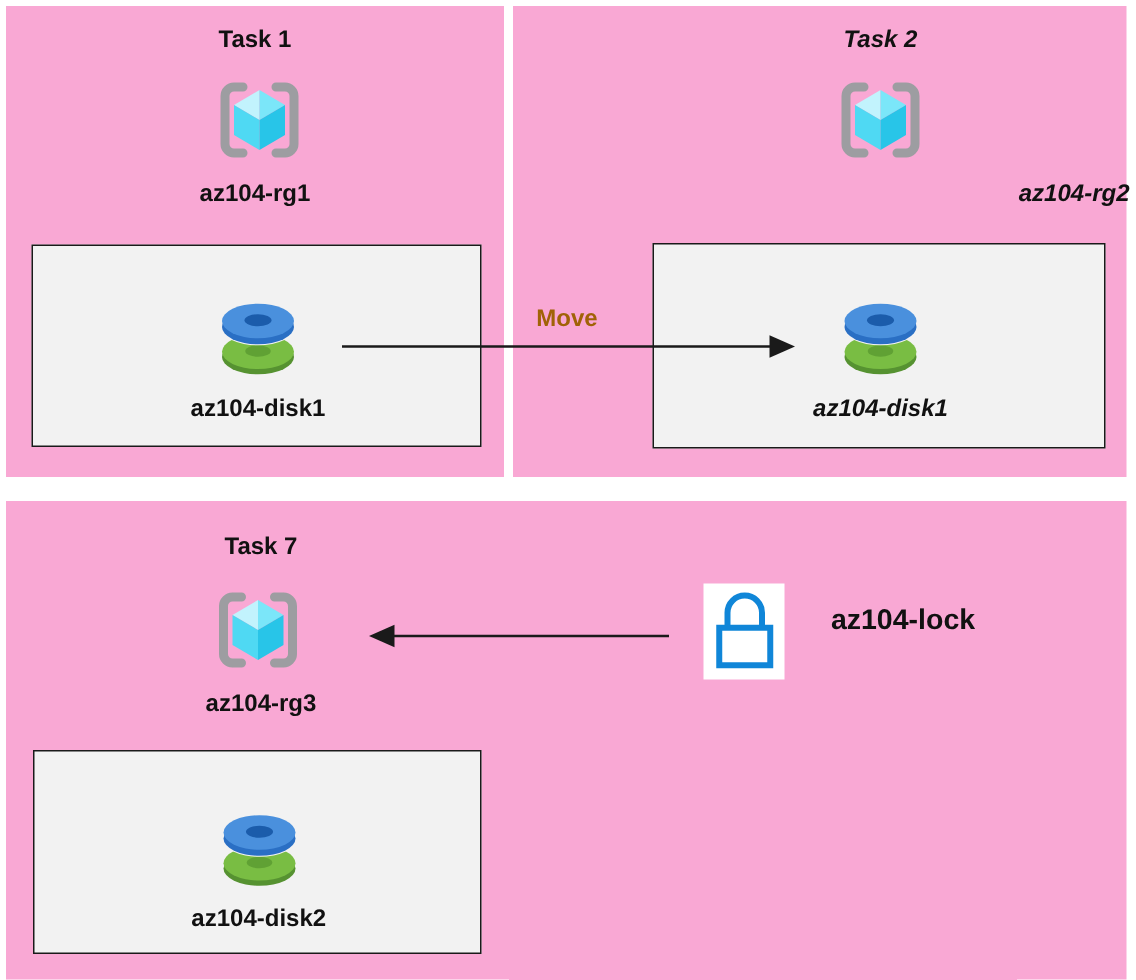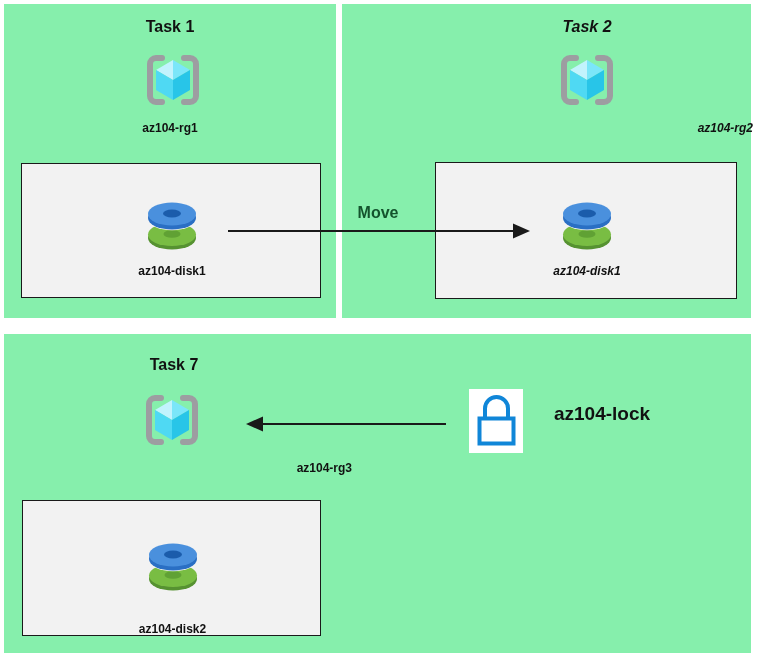--- a/index.html
+++ b/index.html
@@ -6,35 +6,35 @@
   html, body { background: #ffffff; }
   body {
     width: 757px; height: 653px;
     position: relative;
     font-family: "Liberation Sans", "DejaVu Sans", sans-serif;
     color: #111111;
     overflow: hidden;
   }
   .panel {
     position: absolute;
-    background: #86efac;
+    background: #f9a8d4;
   }
   #panel-task1 { left: 4px;   top: 4px;   width: 332px; height: 314px; }
   #panel-task2 { left: 342px; top: 4px;   width: 409px; height: 314px; font-style: italic; }
   #panel-task3 { left: 4px;   top: 334px; width: 747px; height: 319px; }
 
   .task-title {
     position: absolute;
     font-size: 16px; font-weight: 700;
     text-align: center;
     color: #111111;
   }
   .rg-label, .disk-label {
     position: absolute;
-    font-size: 12px; font-weight: 700;
+    font-size: 16px; font-weight: 700;
     text-align: center;
     color: #111111;
   }
   .icon { position: absolute; }
 
   .disk-box {
     position: absolute;
     border: 1.5px solid #1a1a1a;
     background: #f2f2f2;
   }
@@ -42,21 +42,21 @@
   #arrow-overlay {
     position: absolute; left: 0; top: 0;
     width: 757px; height: 653px;
     pointer-events: none;
   }
   #move-label {
     position: absolute;
     left: 338px; top: 204px; width: 80px;
     text-align: center;
     font-size: 16px; font-weight: 700;
-    color: #14532d;
+    color: #a16207;
   }
   #lock-block { position: absolute; left: 465px; top: 55px; width: 54px; height: 64px; background: #ffffff; }
   #lock-text {
     position: absolute;
     left: 494px; top: 68px; width: 208px;
     text-align: center;
     font-size: 19px; font-weight: 700;
     line-height: 23px;
     color: #111111;
     white-space: nowrap;
@@ -121,27 +121,27 @@
   </div>
 </div>
 
 <div class="panel" id="panel-task3">
   <div class="task-title" style="left:4px; top:22px; width:332px;">Task 7</div>
 
   <svg class="icon" style="left:138px; top:57px;" width="60" height="58" viewBox="0 0 60 58">
     <use href="#rg-icon-def"></use>
   </svg>
 
-  <div class="rg-label" style="left:16px; top:127px; width:332px;text-align:right;">az104-rg3</div>
+  <div class="rg-label" style="left:4px; top:127px; width:332px;">az104-rg3</div>
 
   <div class="disk-box" style="left:18px; top:166px; width:299px; height:136px;">
     <svg class="icon" style="left:122px; top:37px;" width="56" height="54" viewBox="0 0 56 54">
       <use href="#disk-icon-def"></use>
     </svg>
-    <div class="disk-label" style="left:0; top:121px; width:299px;">az104-disk2</div>
+    <div class="disk-label" style="left:0; top:103px; width:299px;">az104-disk2</div>
   </div>
 
   <div id="lock-block">
     <svg width="54" height="64" viewBox="0 0 54 64">
       <path d="M16,30 V19.5 a11.5,11.5 0 0 1 23,0 V30" fill="none" stroke="#1086d8" stroke-width="4"></path>
       <rect x="10.5" y="29.5" width="34" height="25" fill="#ffffff" stroke="#1086d8" stroke-width="4"></rect>
     </svg>
   </div>
 
   <div id="lock-text">

